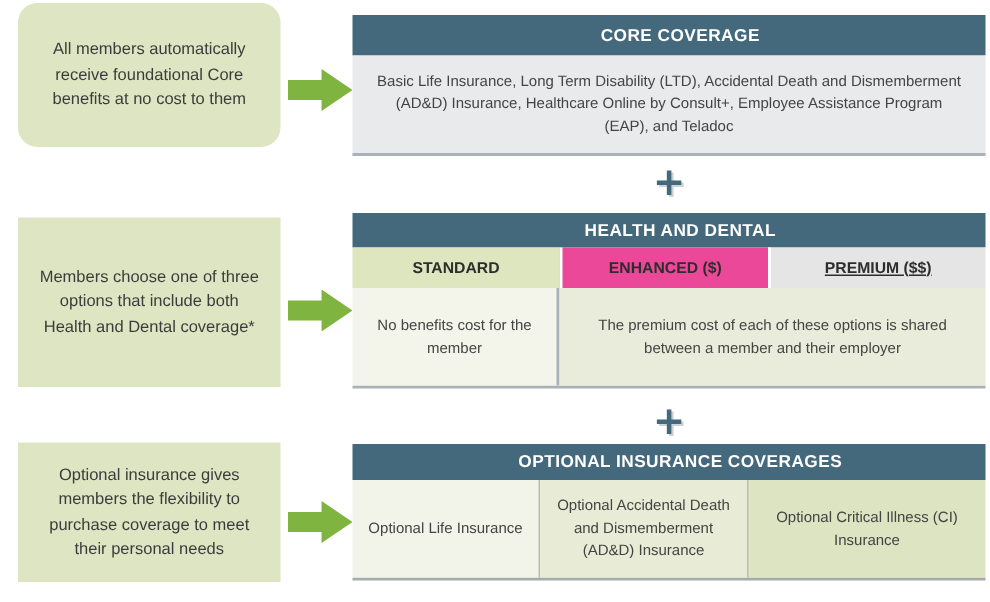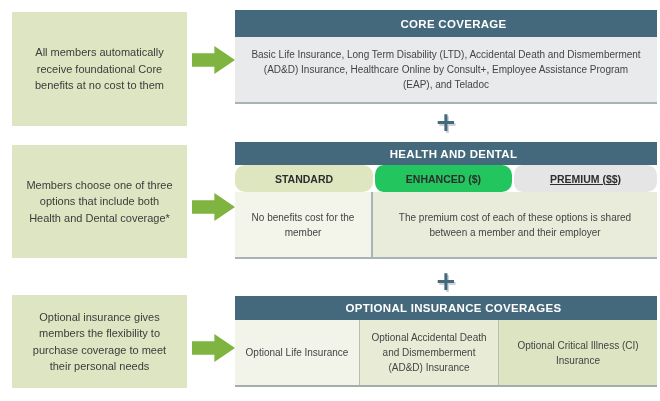--- a/index.html
+++ b/index.html
@@ -28,56 +28,56 @@
   }
   .plus{
     position:absolute;left:235px;width:422px;text-align:center;
     color:#45697c;font-weight:bold;font-size:26px;line-height:26px;
     font-family:"DejaVu Sans",sans-serif;
     text-shadow:1.5px 1.5px 0 #cdd2d4;
   }
   .col-row{display:flex;}
   .col-head{
     height:27px;display:flex;align-items:center;justify-content:center;
-    font-weight:bold;font-size:10.5px;color:#2d2d2d;text-align:center;box-sizing:border-box;border-radius:10px;
+    font-weight:bold;font-size:10.5px;color:#2d2d2d;text-align:center;box-sizing:border-box;
   }
   .col-head+.col-head{border-left:2px solid #fff;}
   .hd-body{display:flex;height:65px;border-bottom:2px solid #a9b2b7;}
   .hd-cell{
     display:flex;align-items:center;justify-content:center;text-align:center;
     font-size:10px;line-height:1.5;color:#444;padding:0 10px;box-sizing:border-box;
   }
   .opt-body{display:flex;height:65px;border-bottom:2px solid #a4ada9;}
   .opt-cell{
     display:flex;align-items:center;justify-content:center;text-align:center;
     font-size:10px;line-height:1.5;color:#444;padding:0 8px;box-sizing:border-box;
   }
   .opt-cell+.opt-cell{border-left:1px solid #b9beb2;}
 </style>
 </head>
 <body>
 
 <div id="canvas">
 
-  <div class="note-box" style="top:12px;height:114px;">All members automatically receive foundational Core benefits at no cost to them</div>
+  <div class="note-box" style="top:2px;height:96px;border-radius:13px;">All members automatically receive foundational Core benefits at no cost to them</div>
   <div class="arrow" style="top:46px;"></div>
   <div class="panel" style="top:10px;">
     <div class="panel-header" style="height:27px;">CORE COVERAGE</div>
     <div class="core-body" style="height:67px;">Basic Life Insurance, Long Term Disability (LTD), Accidental Death and Dismemberment (AD&amp;D) Insurance, Healthcare Online by Consult+, Employee Assistance Program (EAP), and Teladoc</div>
   </div>
 
   <div class="plus" style="top:109px;">+</div>
 
   <div class="note-box" style="top:145px;height:113px;">Members choose one of three options that include both Health and Dental coverage*</div>
   <div class="arrow" style="top:193px;"></div>
   <div class="panel" style="top:142px;">
     <div class="panel-header" style="height:23px;">HEALTH AND DENTAL</div>
     <div class="col-row">
       <div class="col-head" style="width:138px;background:#dee6c0;">STANDARD</div>
-      <div class="col-head" style="width:139px;background:#22c55e;">ENHANCED ($)</div>
+      <div class="col-head" style="width:139px;background:#ec4899;">ENHANCED ($)</div>
       <div class="col-head" style="width:145px;background:#e5e5e5;text-decoration:underline;">PREMIUM ($$)</div>
     </div>
     <div class="hd-body">
       <div class="hd-cell" style="width:138px;background:#f3f4ea;border-right:2px solid #aab3b7;">No benefits cost for the member</div>
       <div class="hd-cell" style="flex:1;background:#e9ecda;">The premium cost of each of these options is shared between a member and their employer</div>
     </div>
   </div>
 
   <div class="plus" style="top:268px;">+</div>
 

